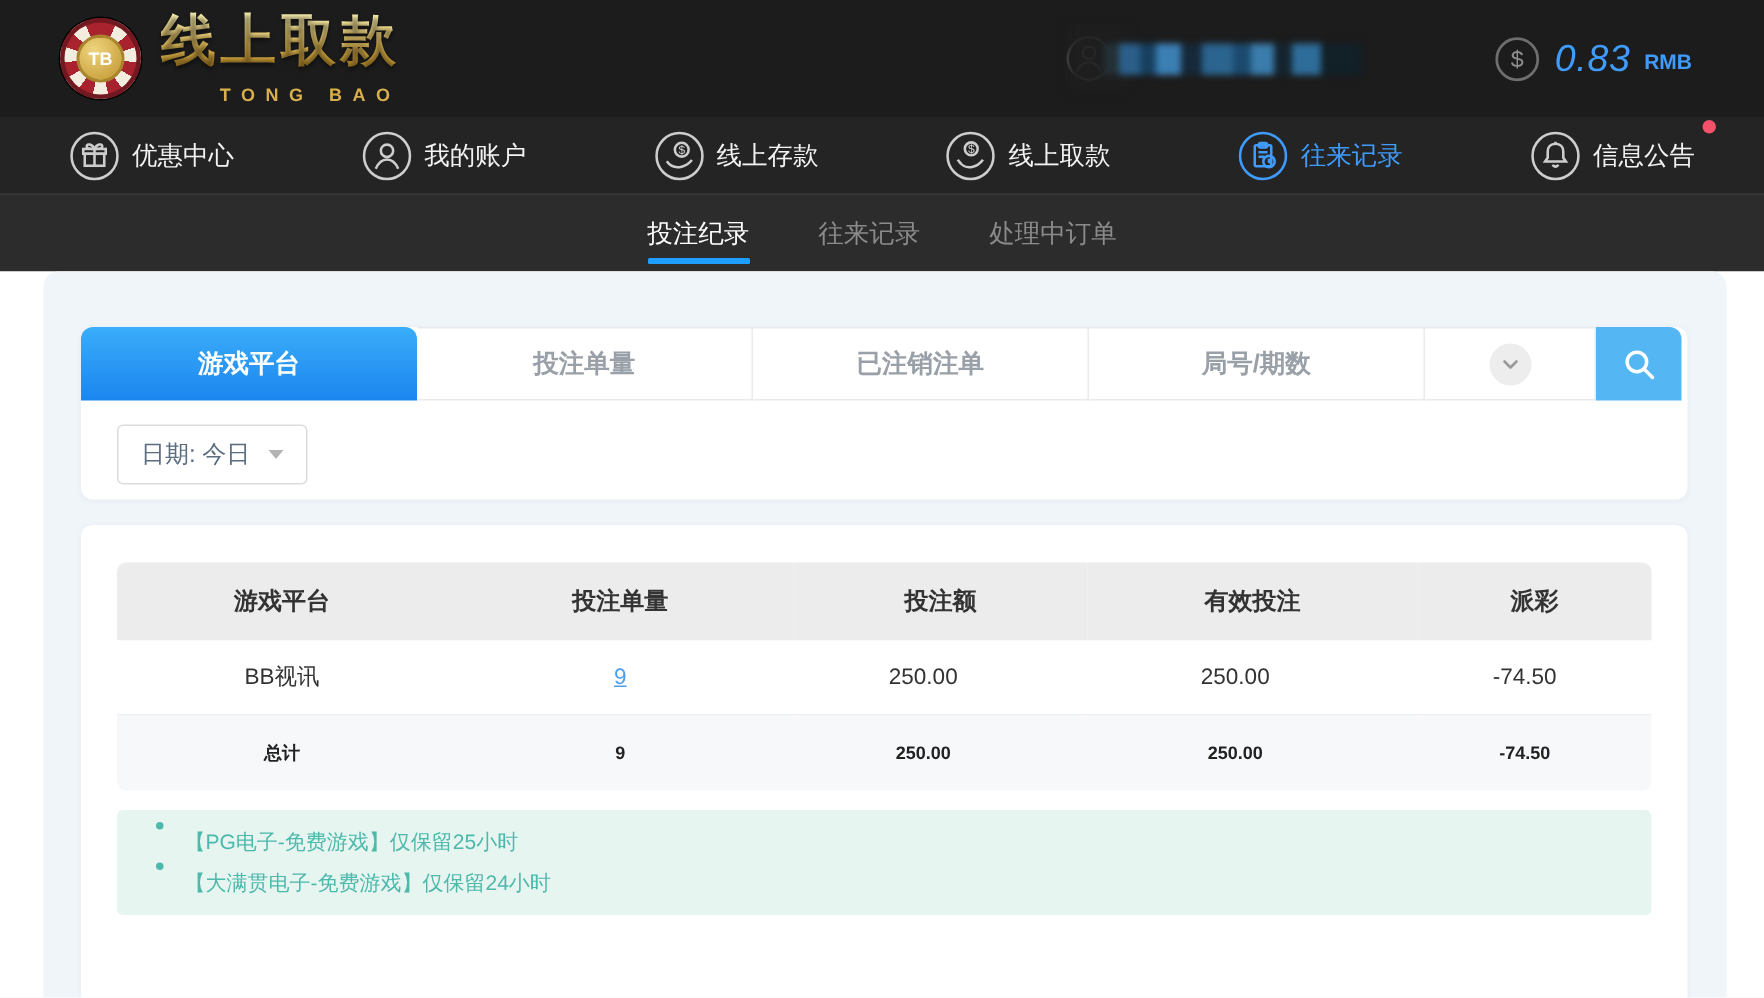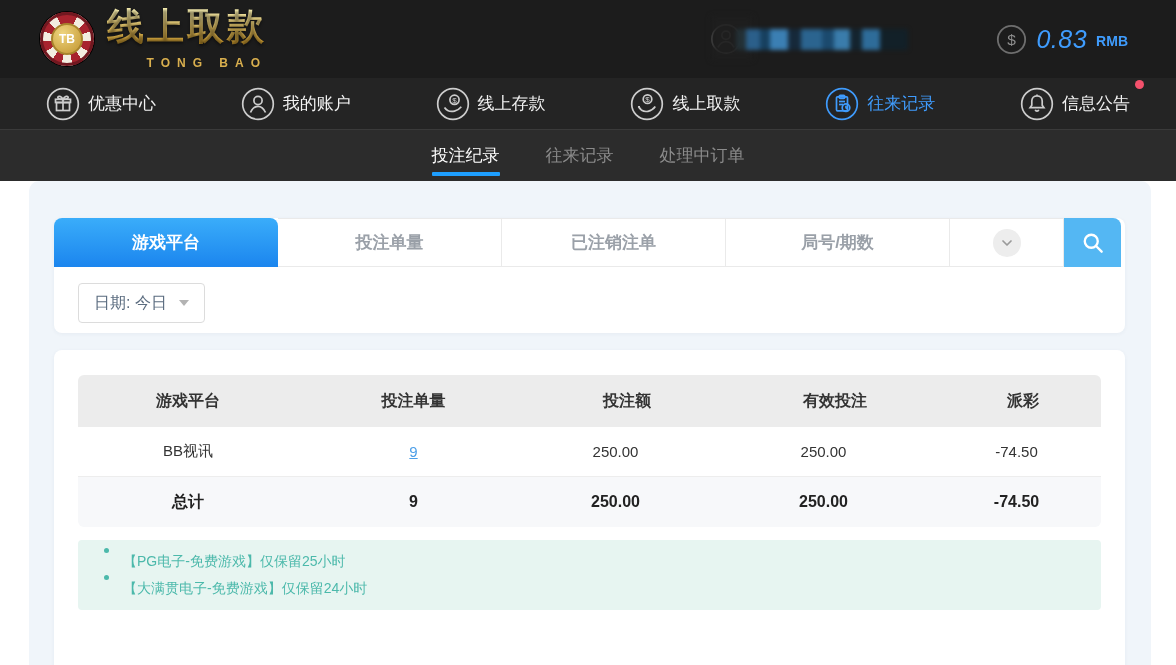--- a/index.html
+++ b/index.html
@@ -83,21 +83,21 @@
   
   .card2 { margin-top:17px; background:#fff; border-radius:8px 8px 0 0;
     padding:25px 24px 24px; height:320px; box-shadow:0 1px 4px rgba(40,60,90,.05); }
   table.bets { width:100%; border-collapse:separate; border-spacing:0; table-layout:fixed; }
   table.bets th { height:52px; background:#ececec; color:#333; font-size:16px;
     font-weight:bold; text-align:center; }
   table.bets th:first-child { border-radius:6px 0 0 0; }
   table.bets th:last-child { border-radius:0 6px 0 0; }
   table.bets td { height:50px; font-size:15px; color:#333; background:#fff;
     border-bottom:1px solid #ededed; text-align:center; }
-  table.bets tr.total td { background:#f7f8fa; font-size:16px; font-weight:bold;
+  table.bets tr.total td { background:#f7f8fa; font-size:12px; font-weight:bold;
     color:#222; border-bottom:none; }
   table.bets tr.total td:first-child { border-radius:0 0 0 6px; }
   table.bets tr.total td:last-child { border-radius:0 0 6px 0; }
   td.r, th.r { text-align:right; padding-right:24px; }
   td.r2 { text-align:right; padding-right:14px; }
   .cell-link { color:#4d9fe8; text-decoration:underline; cursor:pointer; }
   .neg { color:#f4516c; }
   tr.total .neg { color:#f4516c; }
   
   .notes { margin-top:13px; background:#e7f5f1; border-radius:4px; padding:8px 0; }

